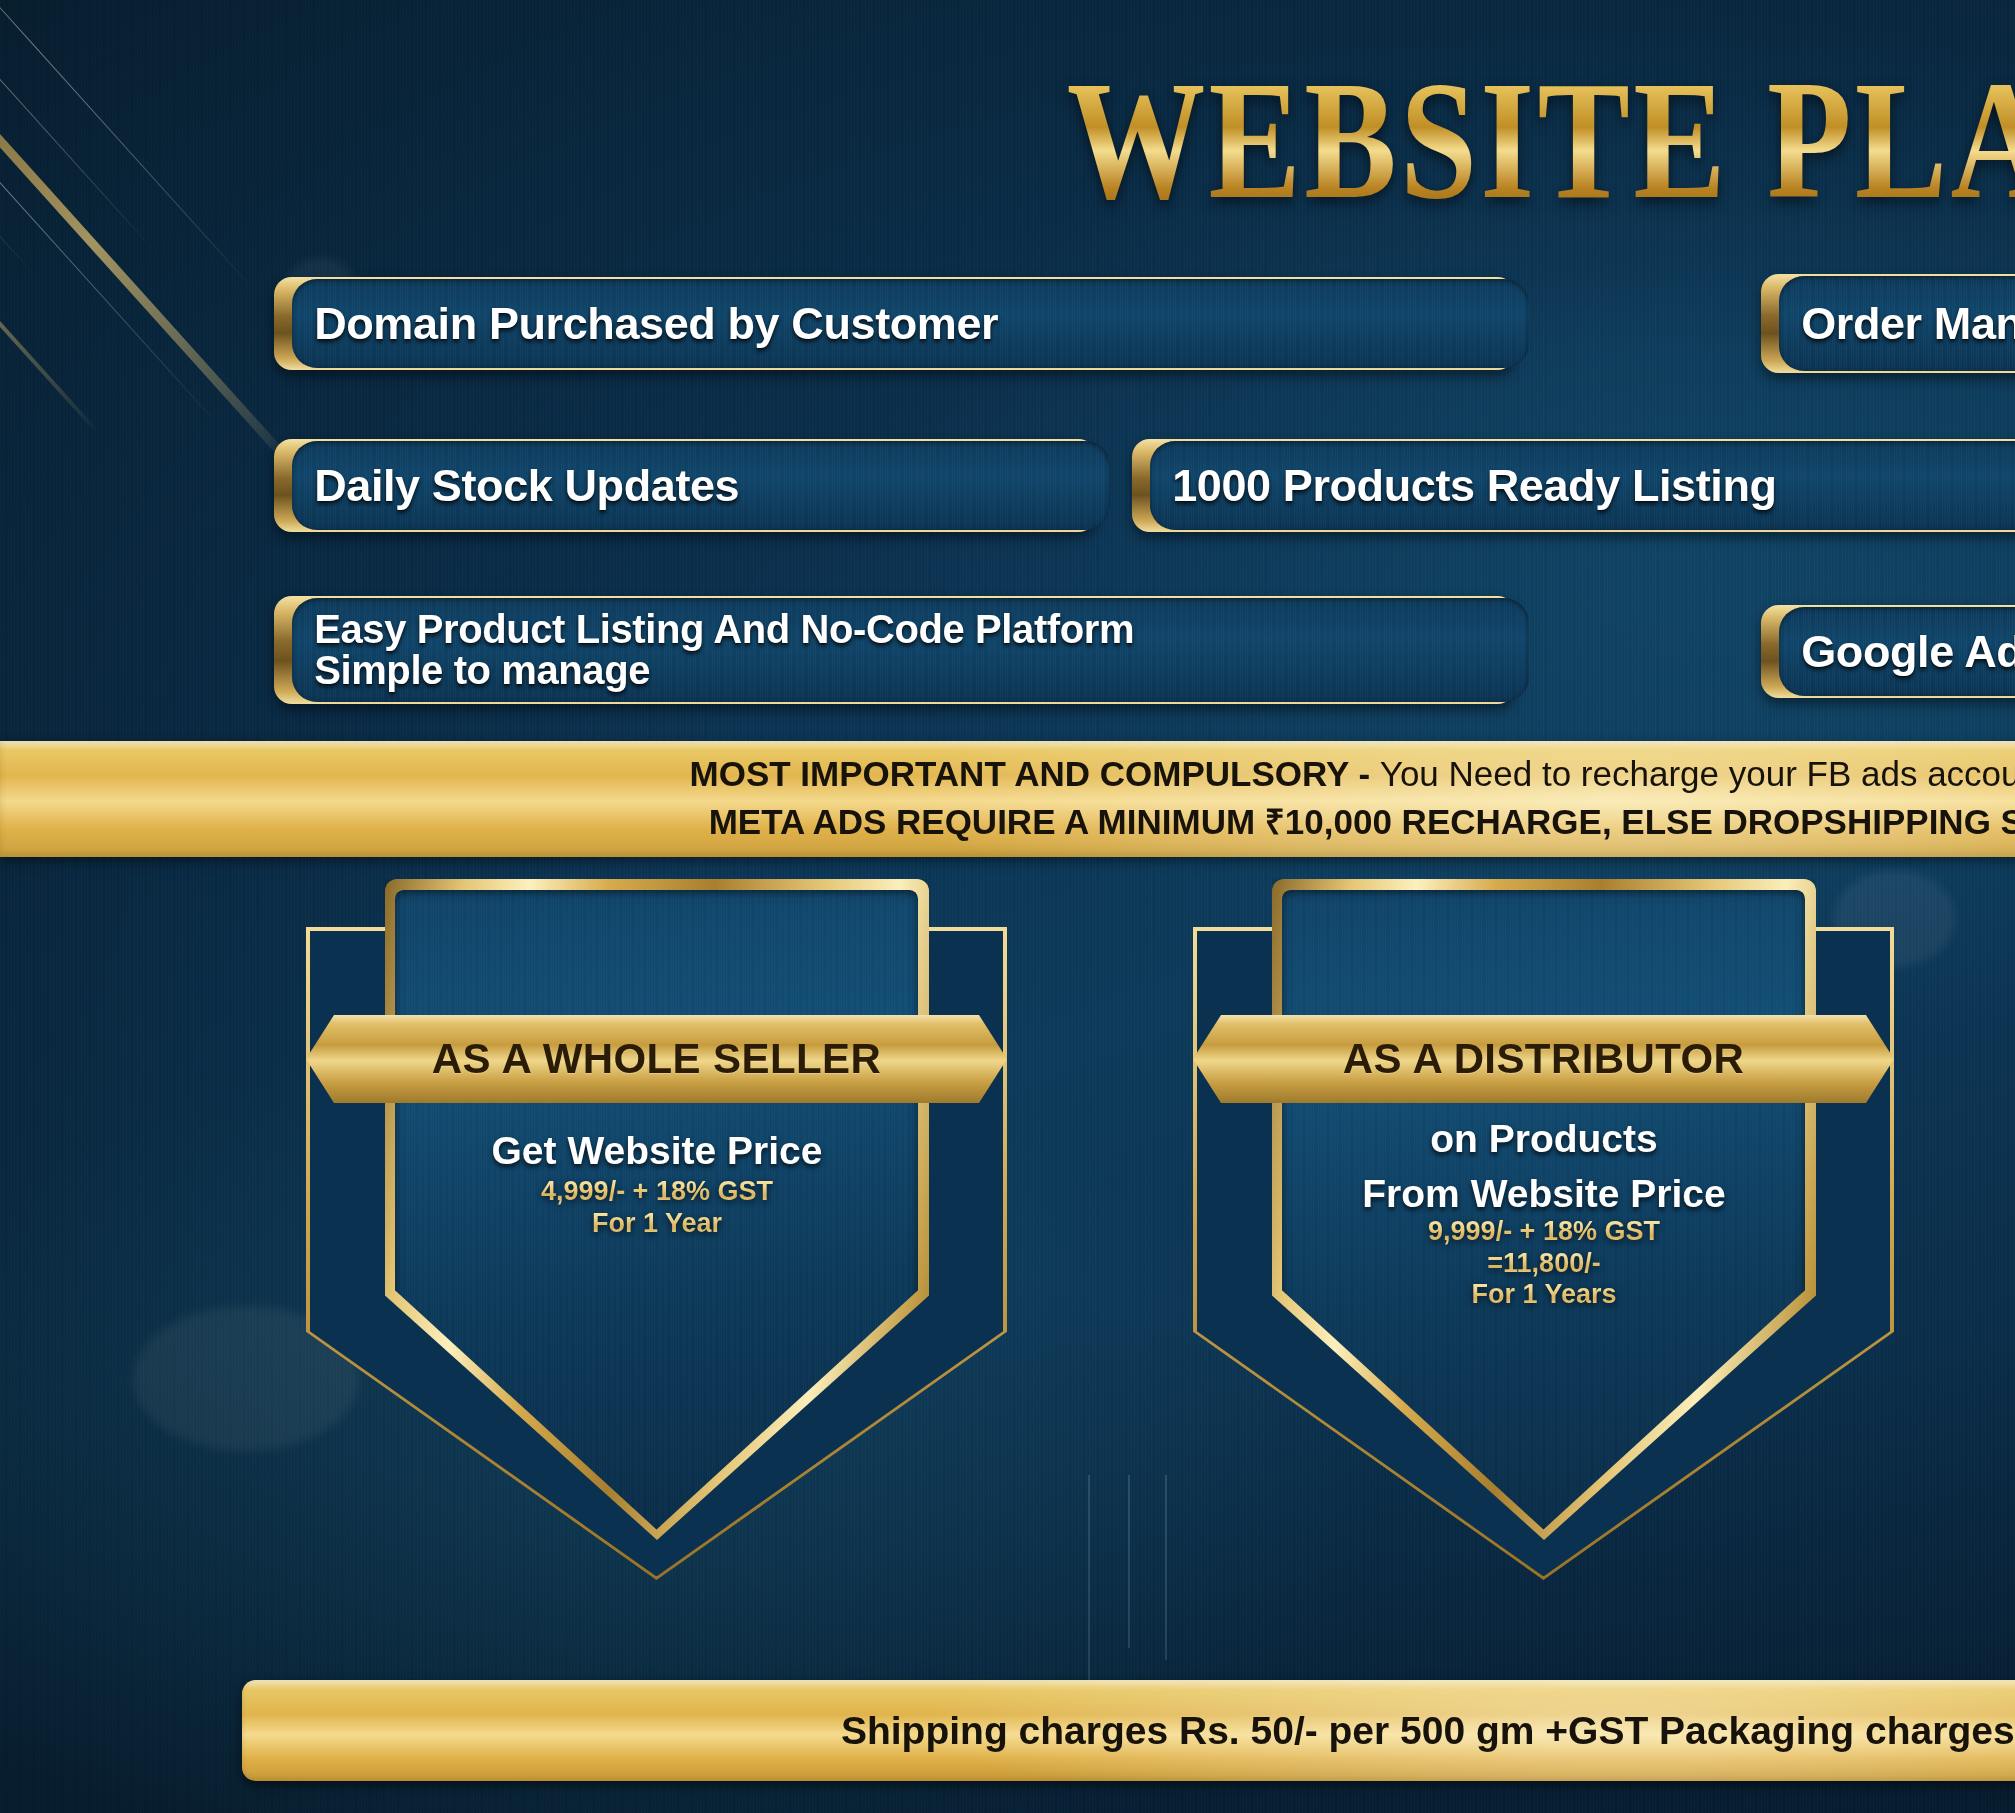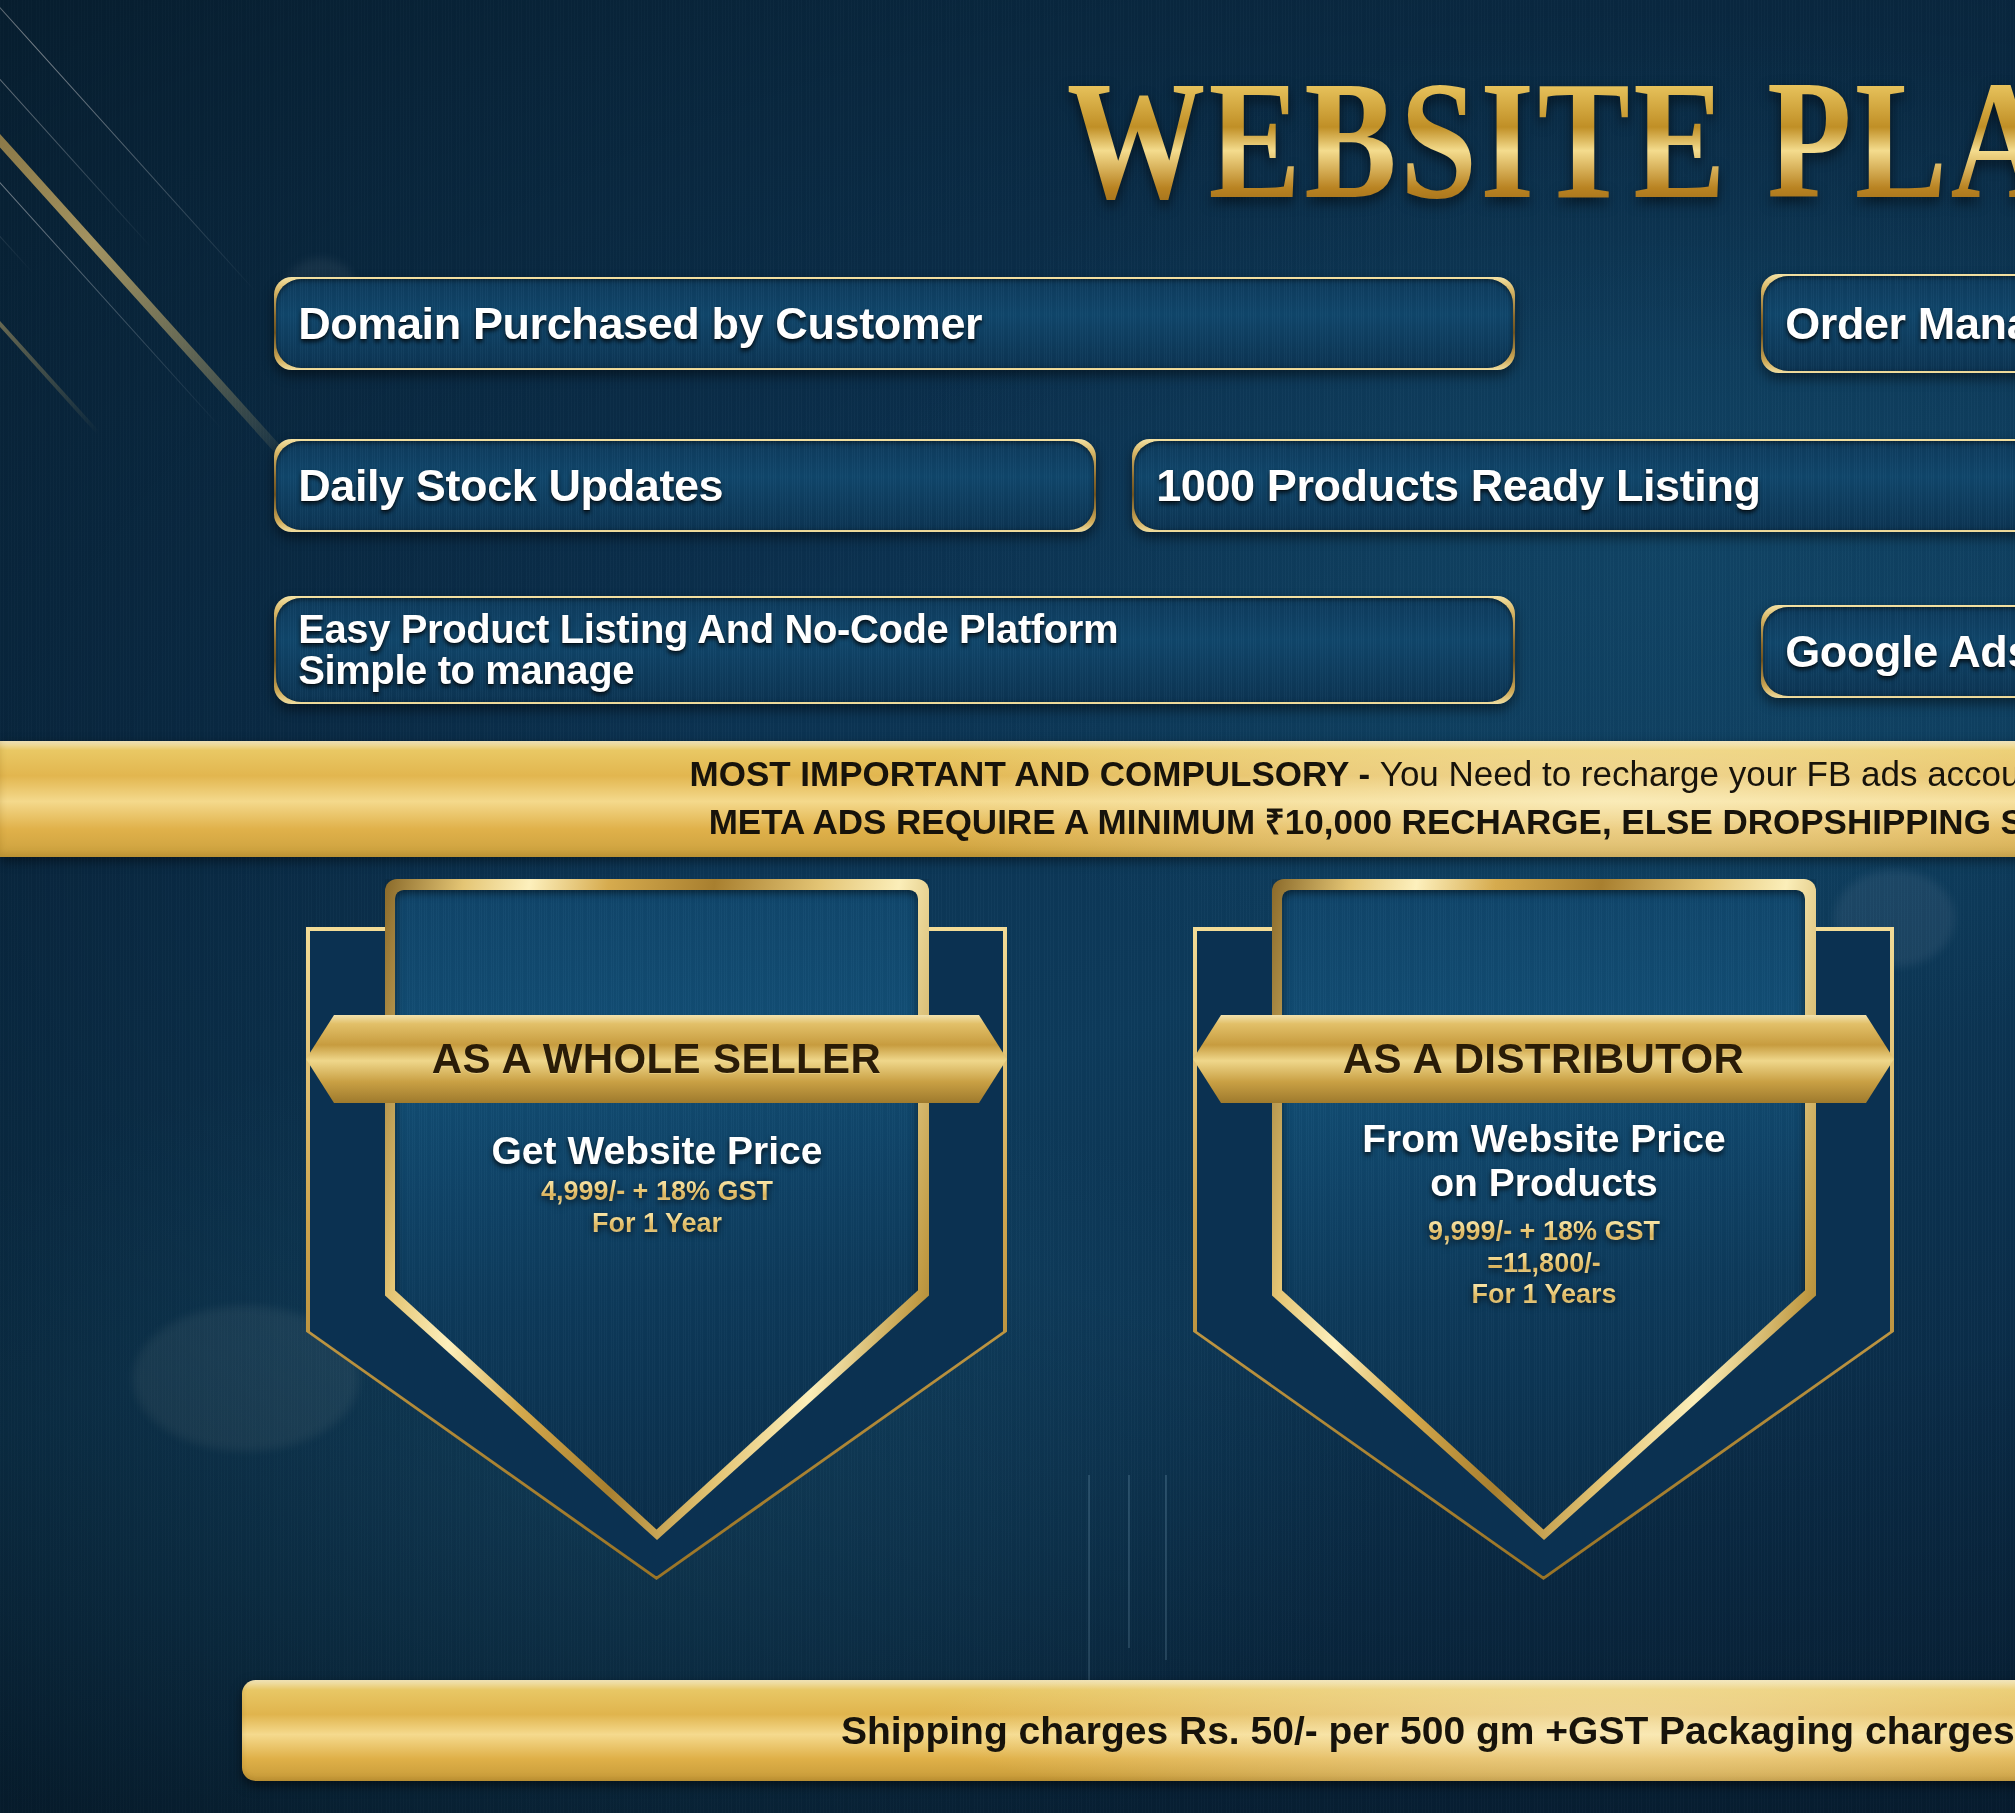--- a/index.html
+++ b/index.html
@@ -67,20 +67,21 @@
     background:linear-gradient(180deg,#f4e2a4 0%, #d9b868 14%, #8a6a2c 42%, #6d521f 60%, #cda856 88%, #f0deA0 100%);
     box-shadow:0 5.6px 12px rgba(0,0,0,.45);
   }
   .fbox-inner {
     width:100%; height:100%;
     border-radius:25px;
     background:linear-gradient(180deg,#0e3c5e 0%, #10476c 40%, #0c3554 100%);
     display:flex; align-items:center;
     position:relative; overflow:hidden;
     box-shadow:inset 0 1.6px 5.6px rgba(0,0,0,.5);
+    margin-left:16px;
   }
   .fbox-inner::after {
     content:""; position:absolute; inset:0;
     background:repeating-linear-gradient(90deg, rgba(255,255,255,.025) 0 0.8px, rgba(0,0,0,.03) 0.8px 2.4px);
   }
   .flabel {
     position:relative; z-index:2;
     color:#ffffff;
     font-weight:bold;
     font-size:45px;
@@ -293,22 +294,22 @@
     <div class="sh-outline">
         <div class="sh-outline-in"></div>
       </div>
 
     <div class="sh-frame"></div>
     <div class="sh-face"></div>
     <div class="ribbon">
       <span class="ribbon-label">AS A DISTRIBUTOR</span>
     </div>
     <div class="sh-content" style="top:238px;">
+      <div class="sh-white" style="margin-bottom:10.5px;">on Products</div>
       <div class="sh-white" style="margin-bottom:0;">From Website Price</div>
-      <div class="sh-white" style="margin-bottom:10.5px;">on Products</div>
       <div class="sh-gold">9,999/- + 18% GST</div>
       <div class="sh-gold">=11,800/-</div>
       <div class="sh-gold">For 1 Years</div>
     </div>
   </div>
 
   <div id="shipbar">
     <span id="shipbar-text">Shipping charges Rs. 50/- per 500 gm +GST Packaging charges - Rs. 4/- per 500 gm</span>
   </div>
 

